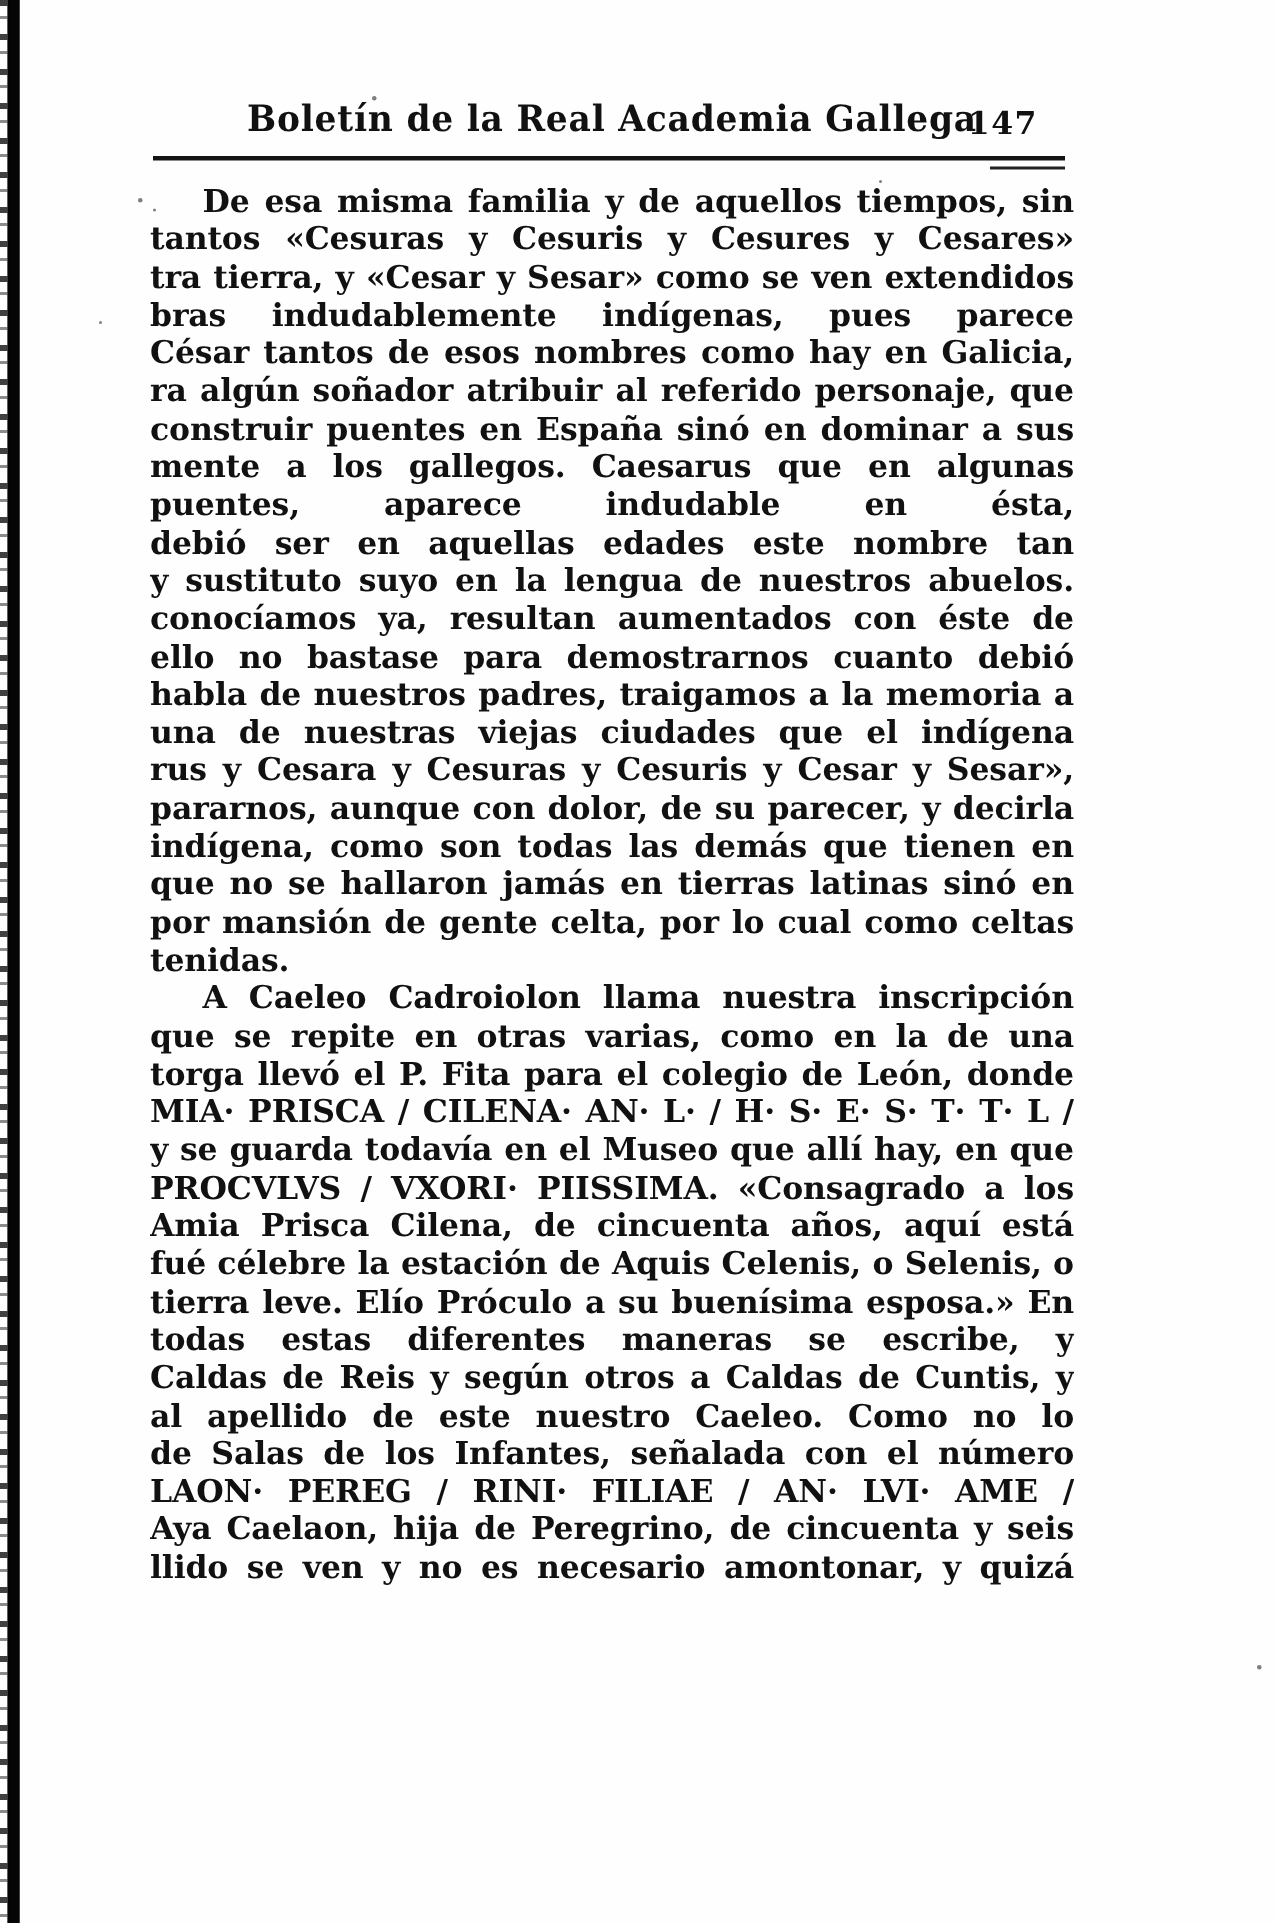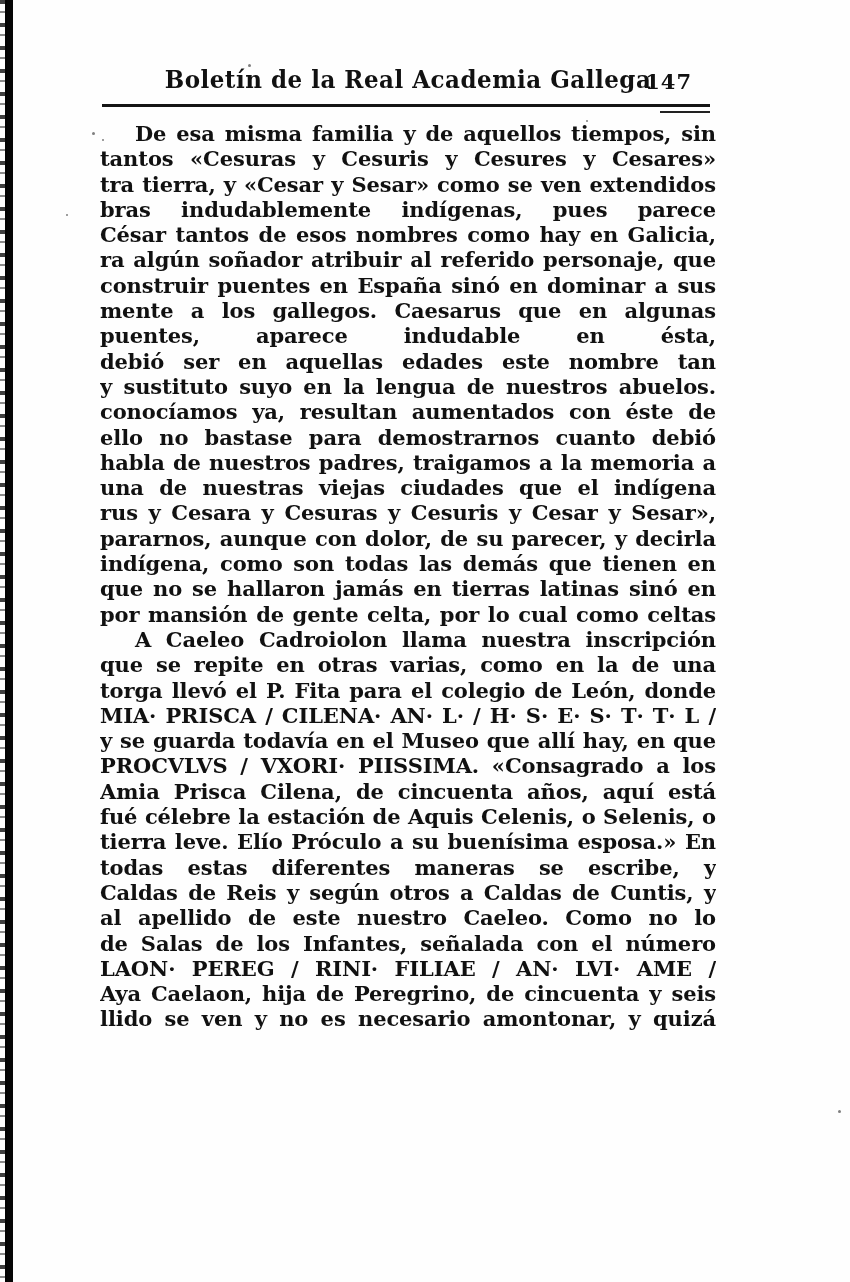--- a/index.html
+++ b/index.html
@@ -88,20 +88,21 @@
     <div class="line">y sustituto suyo en la lengua de nuestros abuelos. Los muchos que</div>
     <div class="line">conocíamos ya, resultan aumentados con éste de nuestra lápida. Y si</div>
     <div class="line">ello no bastase para demostrarnos cuanto debió repetir este nombre el</div>
     <div class="line">habla de nuestros padres, traigamos a la memoria a «Caesarobriga»,</div>
     <div class="line">una de nuestras viejas ciudades que el indígena Hübner dice latina</div>
     <div class="line">rus y Cesara y Cesuras y Cesuris y Cesar y Sesar», nos parece a se-</div>
     <div class="line">pararnos, aunque con dolor, de su parecer, y decirla de origen y nombre</div>
     <div class="line">indígena, como son todas las demás que tienen en su nombre «briga»,</div>
     <div class="line">que no se hallaron jamás en tierras latinas sinó en las regiones tenidas</div>
     <div class="line">por mansión de gente celta, por lo cual como celtas son generalmente</div>
+    <div class="line lastline">tenidas.</div>
     <div class="line indent">A Caeleo Cadroiolon llama nuestra inscripción «Cileno», nombre</div>
     <div class="line">que se repite en otras varias, como en la de una piedra que de As-</div>
     <div class="line">torga llevó el P. Fita para el colegio de León, donde a la sazón vivía,</div>
     <div class="line">MIA· PRISCA / CILENA· AN· L· / H· S· E· S· T· T· L / AELIVS·</div>
     <div class="line">y se guarda todavía en el Museo que allí hay, en que se lee: D· M· S· /</div>
     <div class="line">PROCVLVS / VXORI· PIISSIMA. «Consagrado a los dioses manes.</div>
     <div class="line">Amia Prisca Cilena, de cincuenta años, aquí está sepultada. Séale la</div>
     <div class="line">fué célebre la estación de Aquis Celenis, o Selenis, o Celinas, que de</div>
     <div class="line">tierra leve. Elío Próculo a su buenísima esposa.» En nuestro Itinerario</div>
     <div class="line">todas estas diferentes maneras se escribe, y corresponde según unos a</div>

